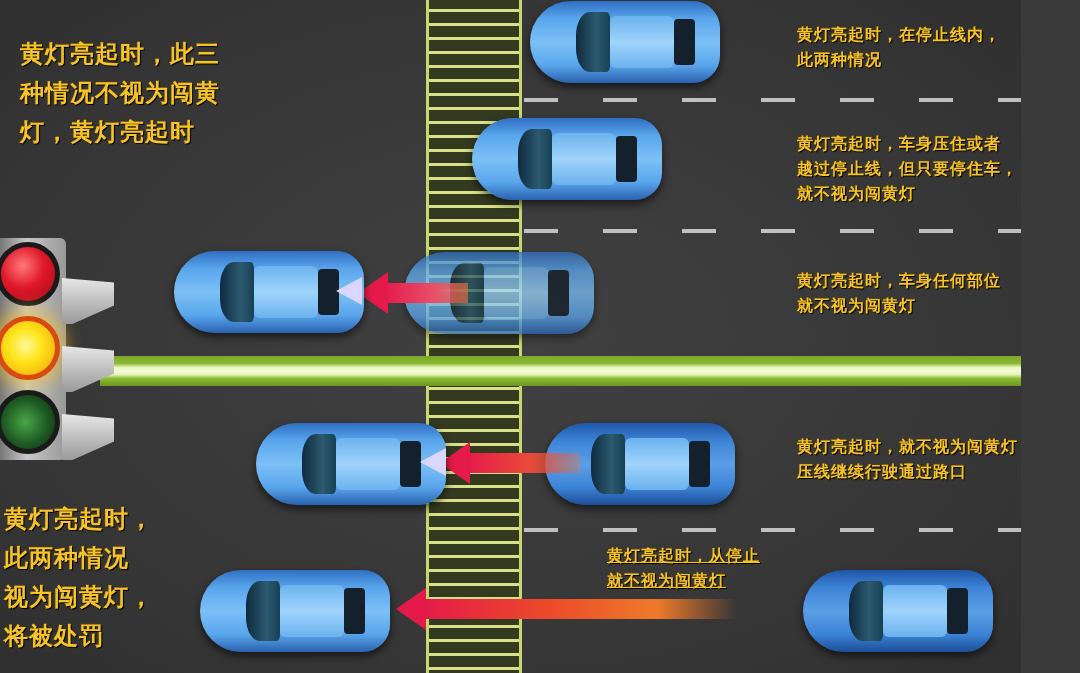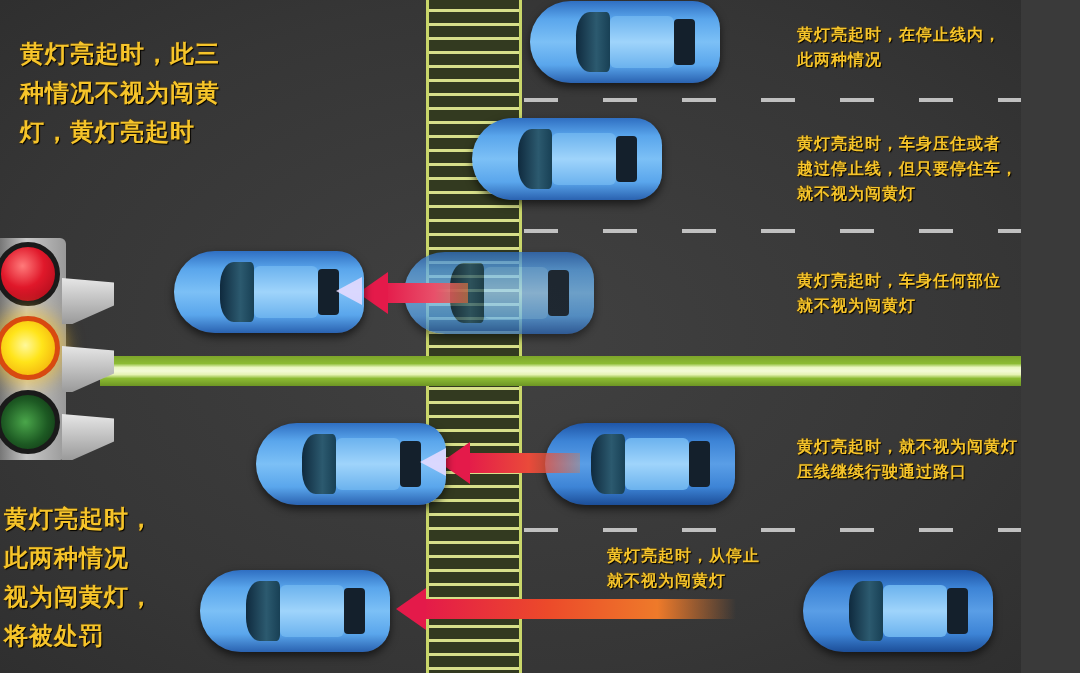--- a/index.html
+++ b/index.html
@@ -147,18 +147,18 @@
     <div>就不视为闯黄灯</div>
   </div>
   <div class="txt small" style="left:797px;top:268px;">
     <div>黄灯亮起时，车身任何部位</div>
     <div>就不视为闯黄灯</div>
   </div>
   <div class="txt small" style="left:797px;top:434px;">
     <div>黄灯亮起时，就不视为闯黄灯</div>
     <div>压线继续行驶通过路口</div>
   </div>
-  <div class="txt small" style="left:607px;top:543px;">
+  <div class="txt small" style="left:607px;top:543px;text-decoration:underline;">
     <div>黄灯亮起时，从停止</div>
     <div>就不视为闯黄灯</div>
   </div>
 
 </div>
 
 </body></html>

